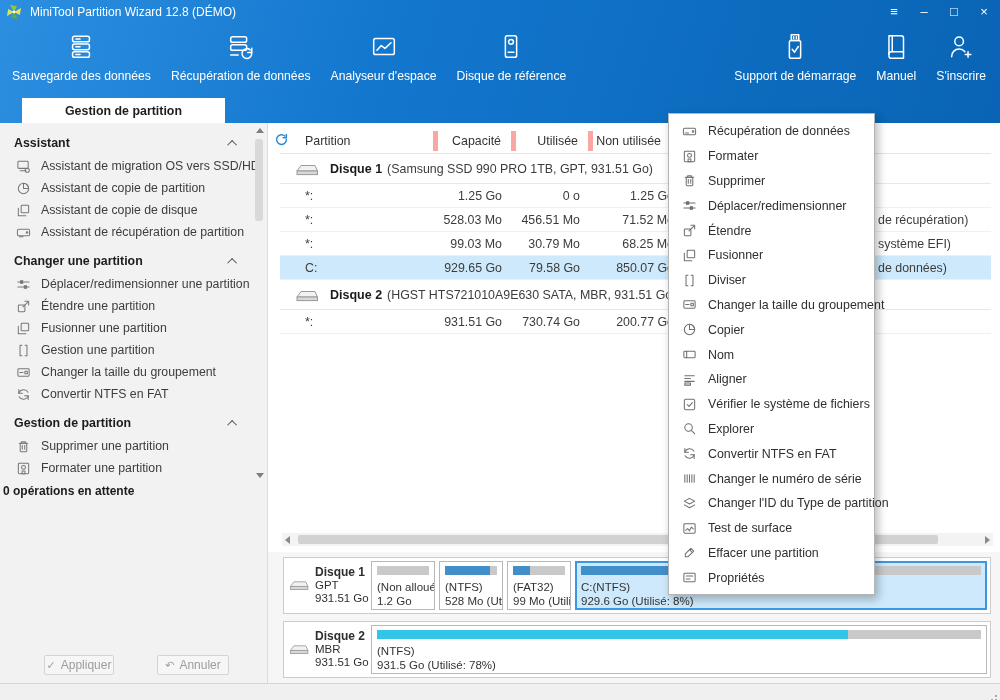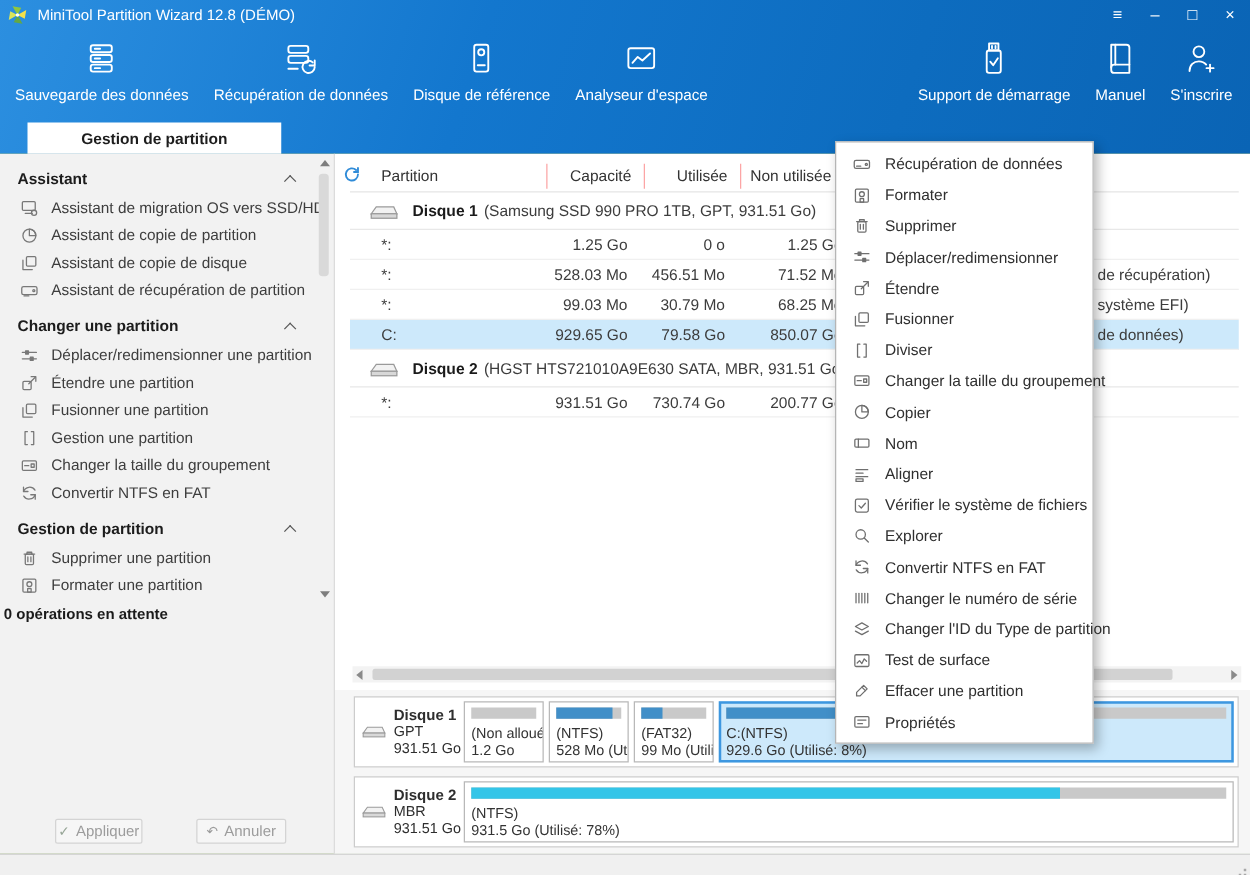--- a/index.html
+++ b/index.html
@@ -1,18 +1,18 @@
 <!DOCTYPE html>
 <html><head>
 <meta charset="utf-8">
 <style>
   * { margin:0; padding:0; box-sizing:border-box; }
   html,body { width:1000px; height:700px; }
   body { font-family:"Liberation Sans", sans-serif; font-size:12px; color:#3c3c3c; background:#fff; overflow:hidden; }
-  .app { position:relative; width:1000px; height:700px; background:#4d7c0f; }
+  .app { position:relative; width:1000px; height:700px; background:#0369a1; }
 
   
   .header { position:absolute; left:0; top:0; width:1000px; height:123px;
     background:linear-gradient(108deg,#2c8fe0 0%,#1377ce 38%,#0d6cbf 72%,#0a64b5 100%); }
   .titlebar { position:absolute; left:0; top:0; width:100%; height:23px; display:flex; align-items:center; }
   .logo { width:16px; height:16px; margin-left:6px; display:inline-flex; }
   .win-title { color:#ffffff; font-size:12px; margin-left:8px; }
   .win-controls { position:absolute; right:8px; top:0; height:23px; display:flex; align-items:center; gap:14px; color:#fff; }
   .win-controls span { width:16px; text-align:center; font-size:13px; cursor:default; }
 
@@ -58,21 +58,21 @@
   .ss-thumb { position:absolute; left:1px; top:14px; width:8px; height:82px; background:#d9d9d9; border-radius:3px; }
 
   
   .main { position:absolute; left:268px; top:0; width:732px; height:560px; background:#fff; }
 
   .tbl { position:absolute; left:12px; top:5px; right:9px; }
   .tbl-grid { display:grid; grid-template-columns:158px 78px 77px 83px 149px 1fr; align-items:center; }
   .tbl-head { height:26px; border-bottom:1px solid #e5e5e5; color:#333; font-size:12.4px; }
   .tbl-head .hc { height:20px; display:flex; align-items:center; }
   .tbl-head .hc.r { justify-content:flex-end; padding-right:10px; }
-  .tbl-head .hc.b { border-right:1px solid #fca5a5; }
+  .tbl-head .hc.b { border-right:5px solid #fca5a5; }
   .hc-part { padding-left:25px; position:relative; }
   .refresh-ic { position:absolute; left:-6px; top:1px; width:15px; height:15px; color:#2f8bd8; }
   .refresh-ic svg { width:15px; height:15px; stroke:currentColor; fill:none; stroke-width:1.6; stroke-linecap:round; }
 
   .grp-row { height:30px; display:flex; align-items:center; border-bottom:1px solid #e8e8e8; padding-left:14px; }
   .grp-row .hdd { width:26px; height:16px; margin-right:10px; }
   .grp-name { font-weight:bold; color:#1a1a1a; margin-right:5px; font-size:12.5px; }
   .grp-info { color:#3c3c3c; font-size:12.4px; }
 
   .p-row { height:24px; border-bottom:1px solid #f0f0f0; font-size:12.4px; color:#3c3c3c; cursor:default; }
@@ -159,32 +159,32 @@
               <rect x="5" y="5" width="17" height="6" rx="2"></rect>
               <rect x="5" y="13.5" width="17" height="6" rx="2"></rect>
               <path d="M5 24.5h8"></path>
               <path d="M27.5 23a5.2 5.2 0 1 1-1.7-3.9"></path>
               <path d="M27.5 17.4v4.4h-4.4"></path>
             </svg></span>
           <span class="tb-label">Récupération de données</span>
         </div>
         <div class="tb-item">
           <span class="tb-icon"><svg viewBox="0 0 32 32">
+              <rect x="5" y="7" width="22" height="17" rx="2"></rect>
+              <polyline points="8.5 19.5 13 14.5 17 17.5 23.5 11.5"></polyline>
+            </svg></span>
+          <span class="tb-label">Analyseur d'espace</span>
+        </div>
+        <div class="tb-item">
+          <span class="tb-icon"><svg viewBox="0 0 32 32">
               <rect x="10" y="4" width="12" height="23" rx="2"></rect>
               <circle cx="16" cy="10.5" r="2.6"></circle>
               <line x1="13" y1="21.5" x2="19" y2="21.5"></line>
             </svg></span>
           <span class="tb-label">Disque de référence</span>
-        </div>
-        <div class="tb-item">
-          <span class="tb-icon"><svg viewBox="0 0 32 32">
-              <rect x="5" y="7" width="22" height="17" rx="2"></rect>
-              <polyline points="8.5 19.5 13 14.5 17 17.5 23.5 11.5"></polyline>
-            </svg></span>
-          <span class="tb-label">Analyseur d'espace</span>
         </div>
       </div>
     <div class="tb-group-right" id="toolbar-right">
         <div class="tb-item">
           <span class="tb-icon"><svg viewBox="0 0 32 32">
               <rect x="12" y="3" width="8" height="6"></rect>
               <line x1="14.5" y1="5" x2="14.5" y2="7"></line>
               <line x1="17.5" y1="5" x2="17.5" y2="7"></line>
               <rect x="10" y="9" width="12" height="19" rx="2"></rect>
               <polyline points="13 18.5 15.5 21.5 19.5 15.5"></polyline>

